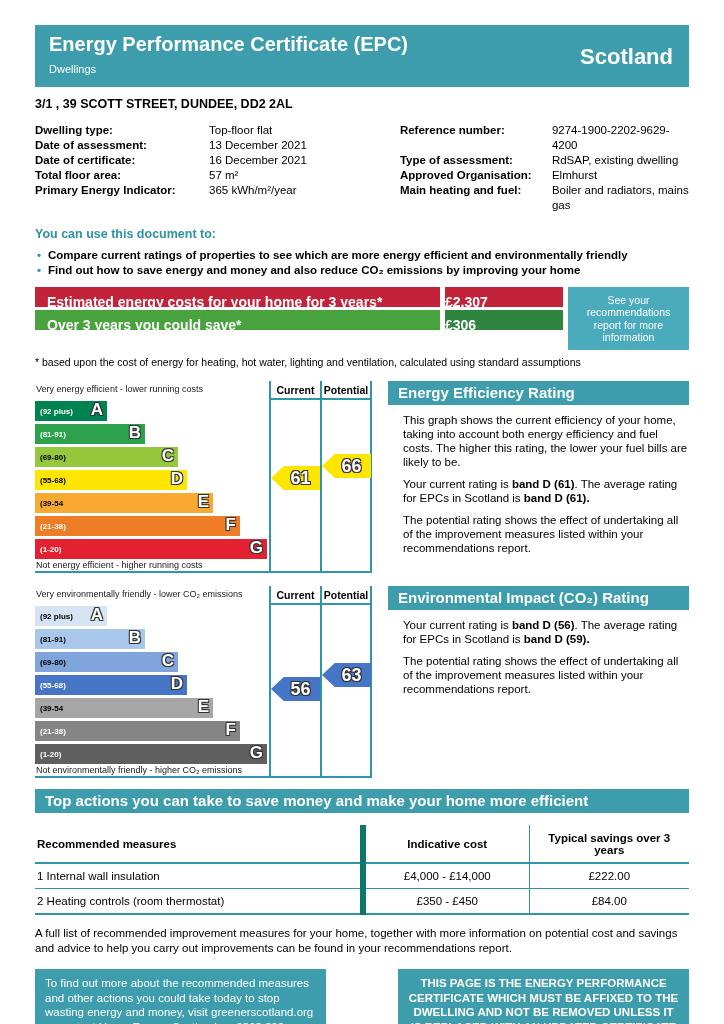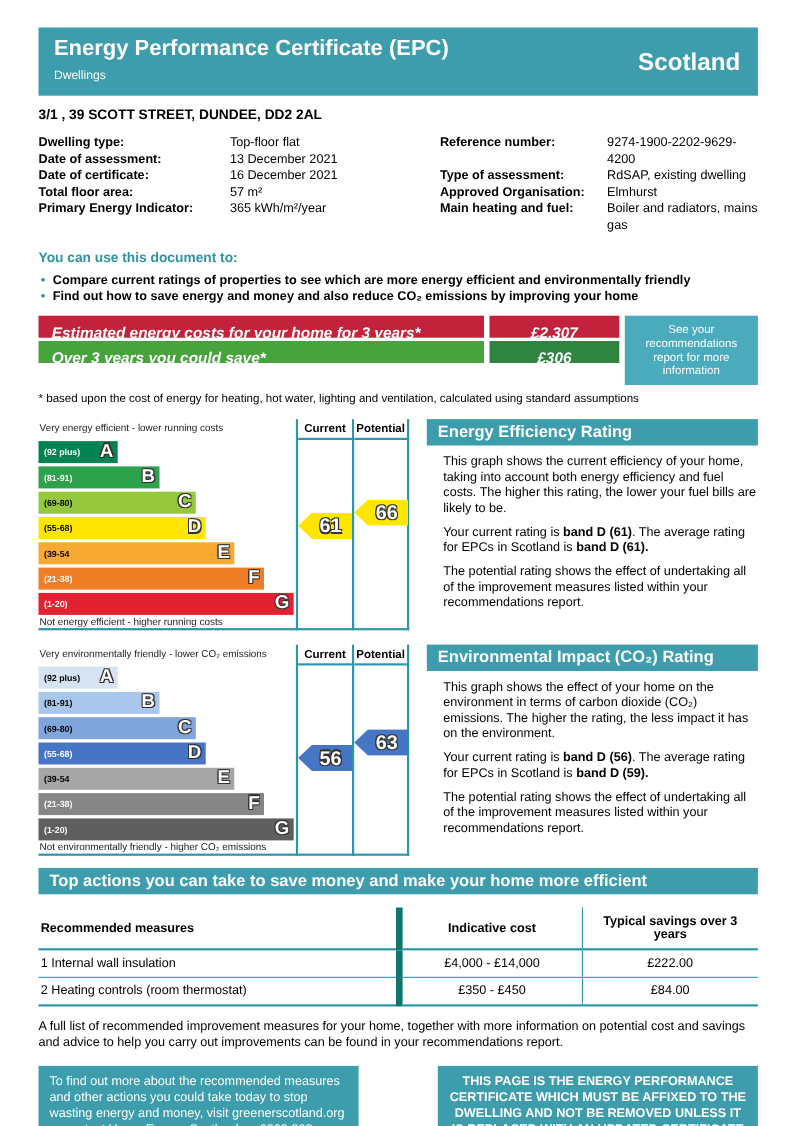--- a/index.html
+++ b/index.html
@@ -25,23 +25,23 @@
 
   
   .use-head { margin-top:14px; color:#2d93a5; font-weight:bold; font-size:12.5px; }
   .use-bullets { margin-top:7px; }
   .use-li { display:flex; font-size:11.5px; font-weight:bold; line-height:15px; }
   .bullet { color:#2d93a5; margin:0 7px 0 2px; }
 
   
   .banners { margin-top:9px; display:flex; }
   .banner-rows { width:528px; }
-  .brow { display:flex; height:20px; margin-bottom:3px;font-style:italic; }
+  .brow { display:flex; height:20px; margin-bottom:3px; }
   .blab { width:405px; color:#fff; font-weight:bold; font-size:14px; line-height:30px; padding-left:12px; }
-  .bval { width:118px; margin-left:5px; color:#fff; font-weight:bold; font-size:14px; line-height:30px; text-align:center; }
+  .bval { width:118px; margin-left:5px; color:#fff; font-weight:bold; font-size:14px; line-height:30px; text-align:left; }
   .red { background:#c2233a; }
   .grn1 { background:#48a23e; }
   .grn2 { background:#2f8540; }
   .aside { width:121px; margin-left:5px; height:63px; background:#4aabbd; color:#fff; font-size:10.5px; line-height:12.5px; text-align:center; display:flex; align-items:center; padding:4px 5px; }
   .footnote { margin-top:6px; font-size:10.5px; }
 
   
   .chart-row { margin-top:13px; display:flex; }
   .chart { position:relative; width:337px; height:192px; flex-shrink:0; }
   .c-top { position:absolute; top:3px; left:1px; font-size:9px; color:#222; }
@@ -265,21 +265,20 @@
         </div>
       <div class="col col-pot">
           <div class="col-head">Potential</div>
         </div>
       <div class="c-base"></div>
       <div class="arrow blu" style="left:236px; top:91px;">56</div>
       <div class="arrow blu" style="left:287px; top:77px;">63</div>
     </div>
     <div class="panel">
       <div class="panel-head">Environmental Impact (CO₂) Rating</div>
-      <p>This graph shows the effect of your home on the environment in terms of carbon dioxide (CO₂) emissions. The higher the rating, the less impact it has on the environment.</p>
       <p><span>Your current rating is </span><b>band D (56)</b><span>. The average rating for EPCs in Scotland is </span><b>band D (59).</b></p>
       <p>The potential rating shows the effect of undertaking all of the improvement measures listed within your recommendations report.</p>
     </div>
   </div>
 
   <div class="ta-head">Top actions you can take to save money and make your home more efficient</div>
   <table class="ta">
     <tbody>
         <tr>
       <th class="c1">Recommended measures</th>

